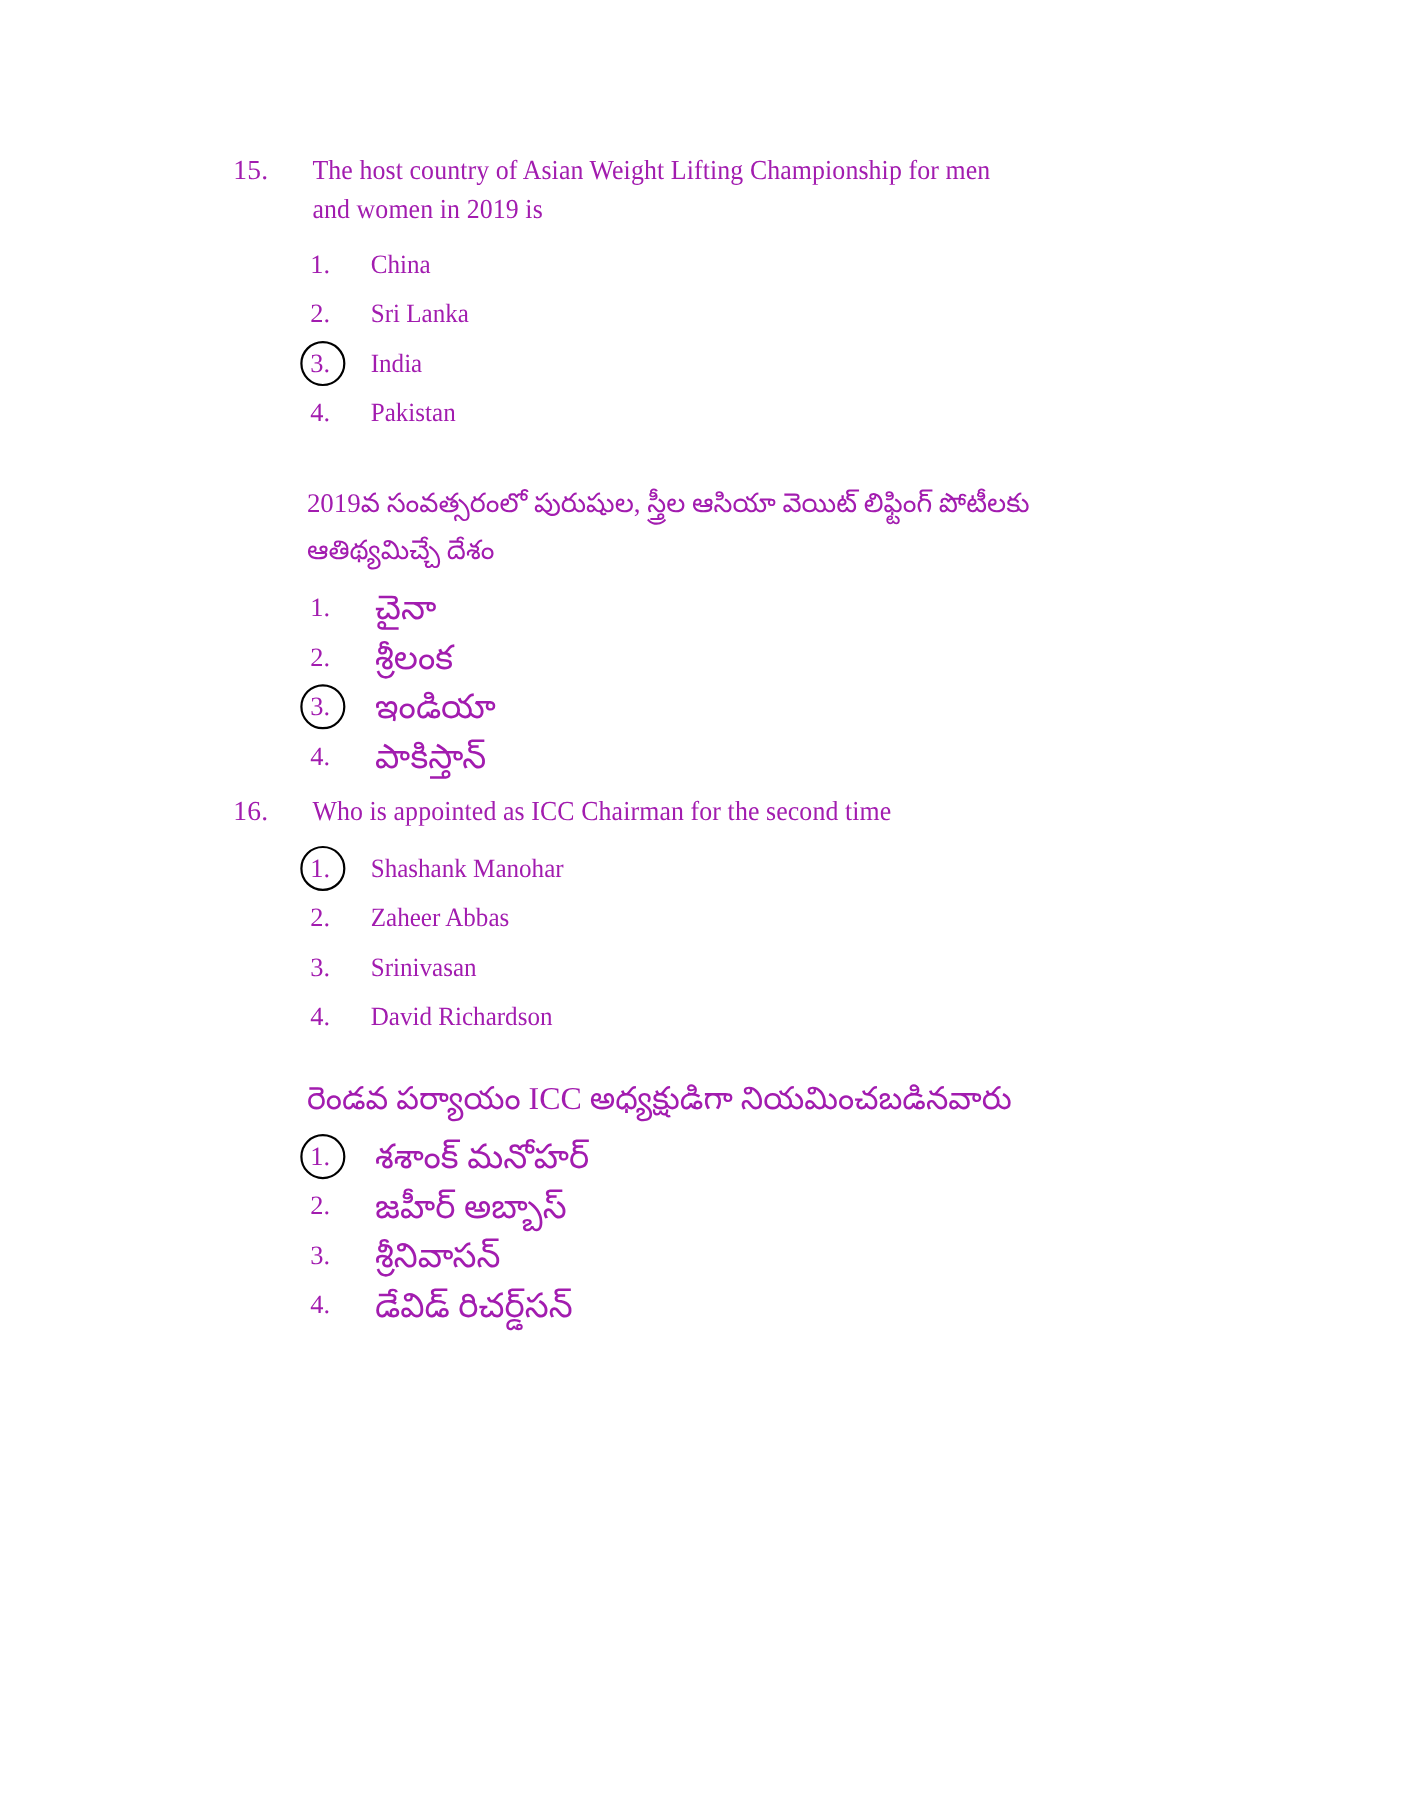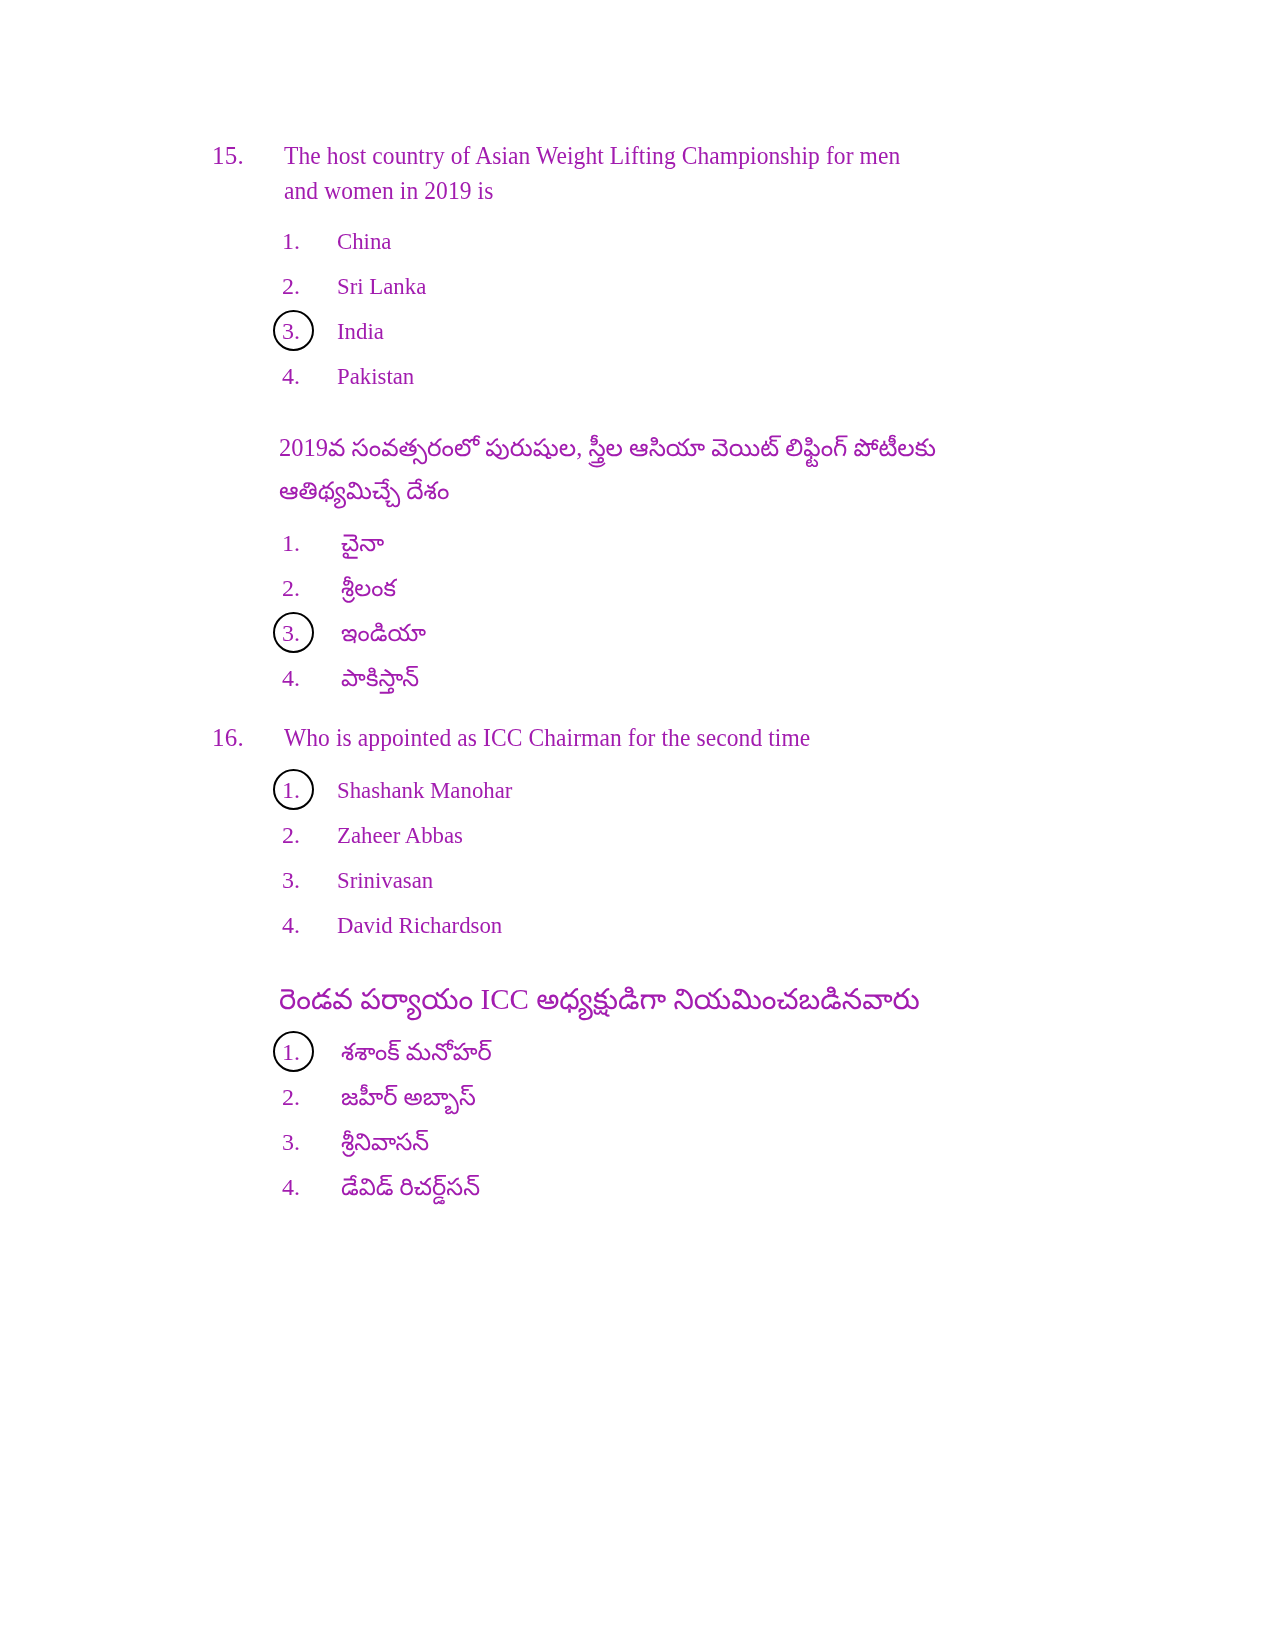--- a/index.html
+++ b/index.html
@@ -97,21 +97,21 @@
     font-size: 24.5px;
     line-height: 43px;
     font-family: "Liberation Serif", "DejaVu Sans", sans-serif;
   }
   .te-para .l2 { display: block; }
 
   
   .opt-row.te { height: 45px; }
   .opt-row.te .opt-marker { margin-left: 279px; width: 62px; }
   .opt-row.te .opt-text {
-    font-size: 24px;
+    font-size: 31px;
     line-height: 34px;
     transform: none;
     font-family: "Liberation Serif", "DejaVu Sans", sans-serif;
   }
 
   .te-q {
     margin-left: 279px;
     width: 760px;
     font-size: 29px;
     line-height: 40px;
@@ -146,21 +146,21 @@
       <div class="opt-row">
         <div class="opt-marker circled"><span class="mk">3.</span></div>
         <div class="opt-text">India</div>
       </div>
       <div class="opt-row">
         <div class="opt-marker"><span class="mk">4.</span></div>
         <div class="opt-text">Pakistan</div>
       </div>
     </div>
 
-    <div class="te-para" style="margin-top:22px;font-family:Liberation Serif, serif;">
+    <div class="te-para" style="margin-top:32px;font-family:Liberation Serif, serif;">
       <span>2019వ సంవత్సరంలో పురుషుల, స్త్రీల ఆసియా వెయిట్ లిఫ్టింగ్ పోటీలకు</span>
       <span class="l2">ఆతిథ్యమిచ్చే దేశం</span>
     </div>
 
     <div class="opt-list" style="margin-top:14px;">
       <div class="opt-row te">
         <div class="opt-marker"><span class="mk">1.</span></div>
         <div class="opt-text">చైనా</div>
       </div>
       <div class="opt-row te">

